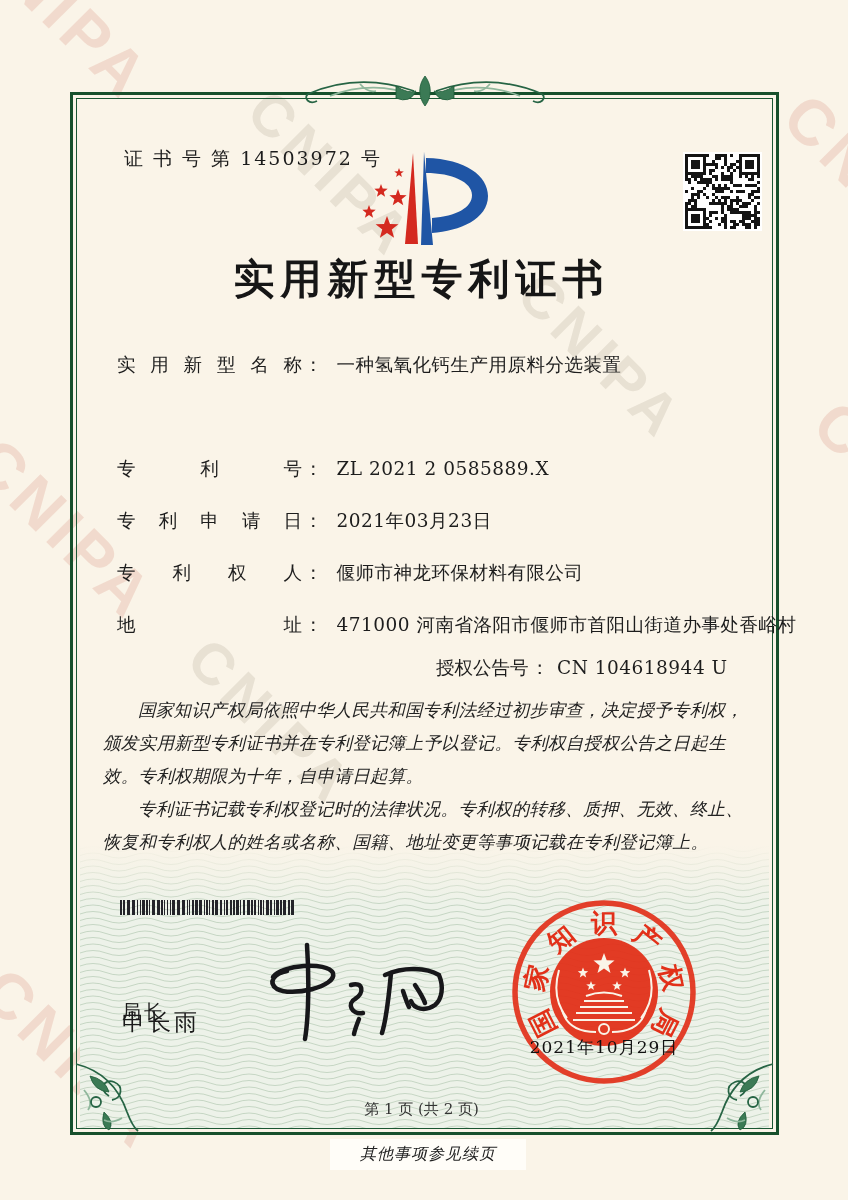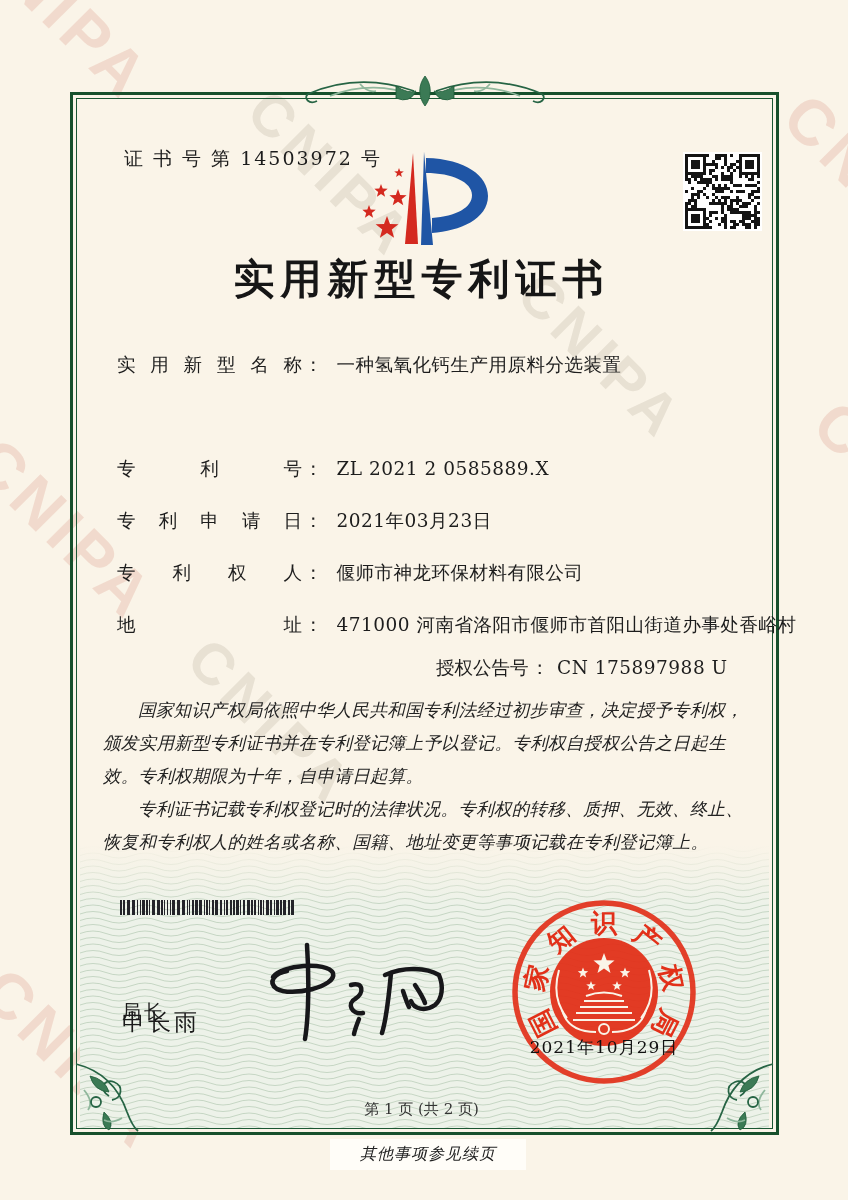--- a/index.html
+++ b/index.html
@@ -824,21 +824,21 @@
     <span class="flabel">专利申请日</span><span class="fcolon">：</span><span class="fvalue">2021年03月23日</span>
   </div>
   <div class="abs frow" style="top:560px;">
     <span class="flabel">专利权人</span><span class="fcolon">：</span><span class="fvalue">偃师市神龙环保材料有限公司</span>
   </div>
   <div class="abs frow" style="top:612px;">
     <span class="flabel">地址</span><span class="fcolon">：</span><span class="fvalue">471000 河南省洛阳市偃师市首阳山街道办事处香峪村</span>
   </div>
 
   <div class="abs frow" style="left:436px;top:655px;">
-    <span class="flabel2">授权公告号</span><span class="fcolon">：</span><span class="fvalue" style="margin-left:8px;">CN 175897988 U</span>
+    <span class="flabel2">授权公告号</span><span class="fcolon">：</span><span class="fvalue" style="margin-left:8px;">CN 104618944 U</span>
   </div>
 
   <div class="abs" id="body-text">
     <p>国家知识产权局依照中华人民共和国专利法经过初步审查，决定授予专利权，颁发实用新型专利证书并在专利登记簿上予以登记。专利权自授权公告之日起生效。专利权期限为十年，自申请日起算。</p>
     <p>专利证书记载专利权登记时的法律状况。专利权的转移、质押、无效、终止、恢复和专利权人的姓名或名称、国籍、地址变更等事项记载在专利登记簿上。</p>
   </div>
 
   <div class="abs" id="barcode">
       <span style="width: 2px; margin-right: 1px;"></span>
       <span style="width: 2px; margin-right: 2px;"></span>

